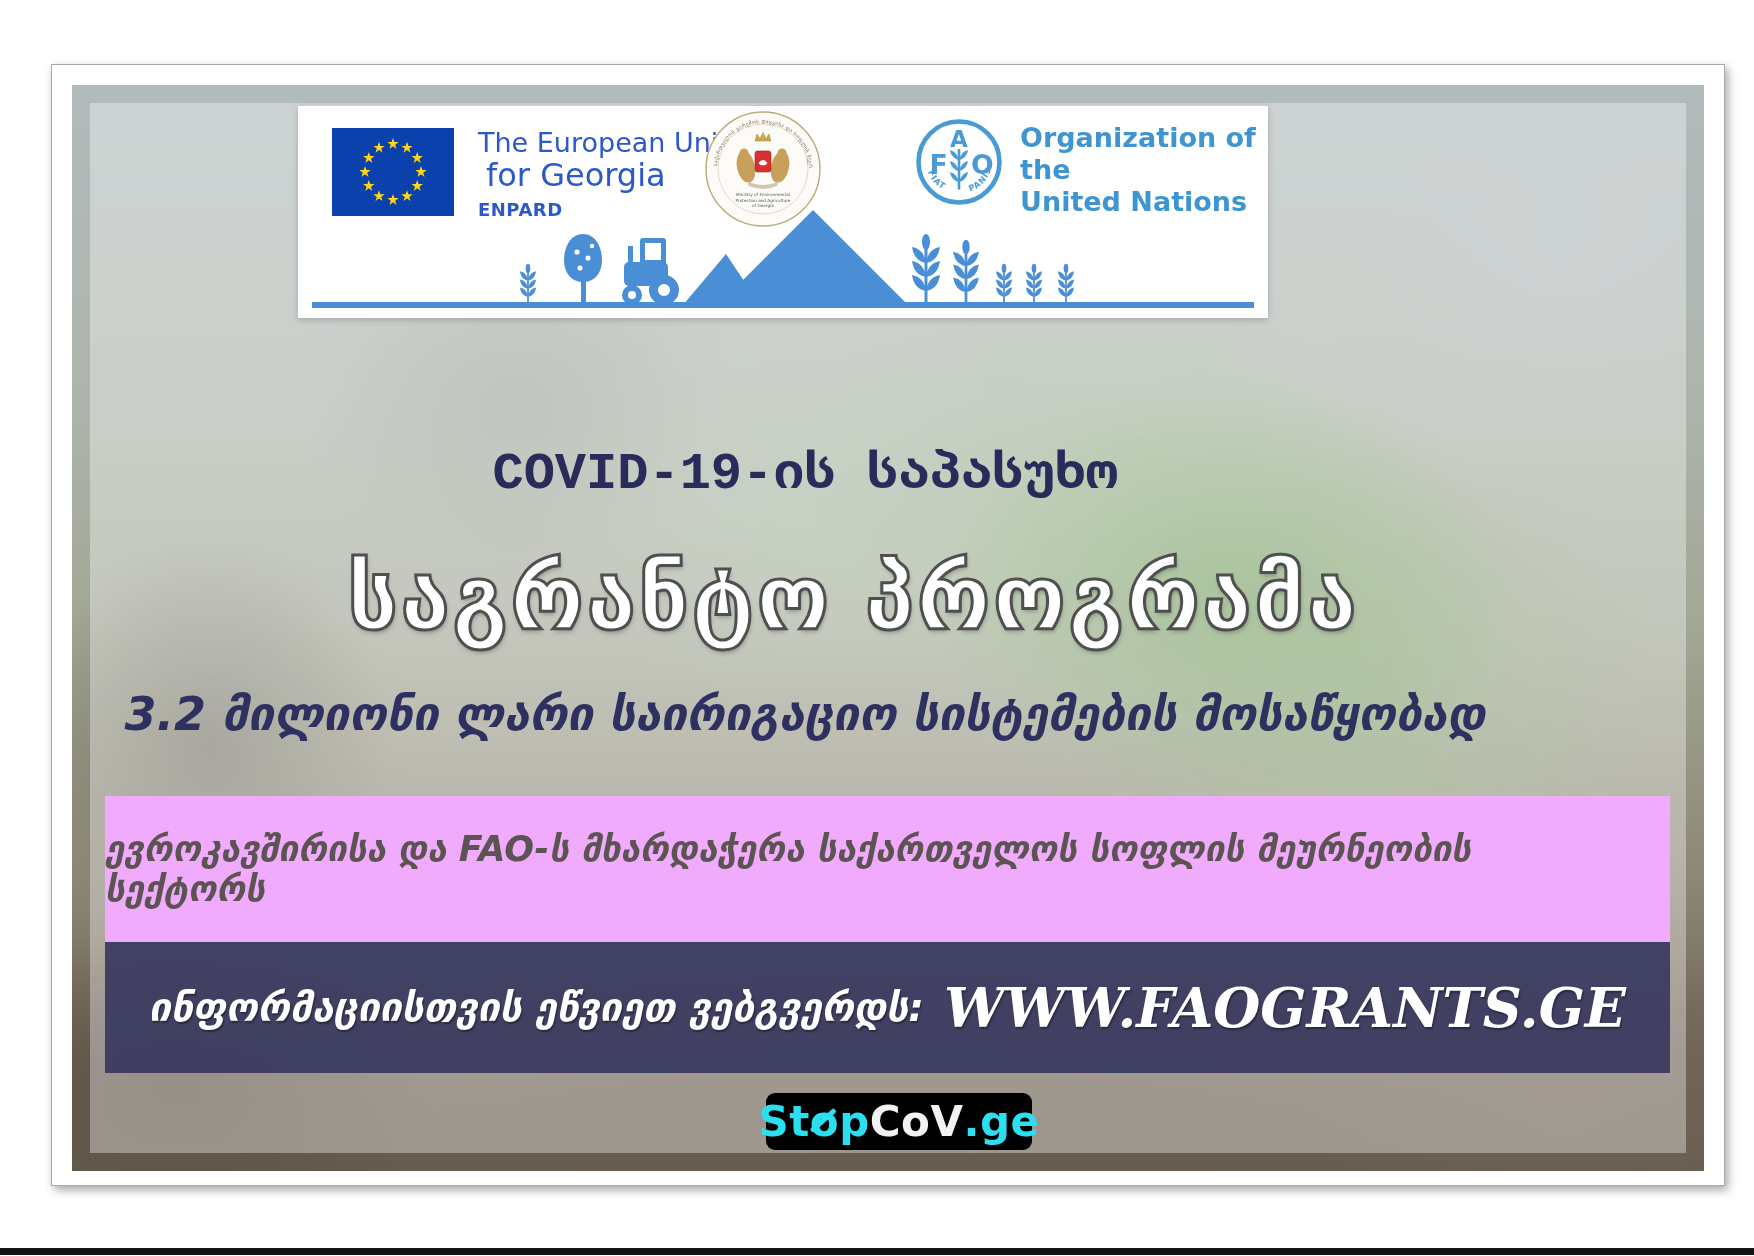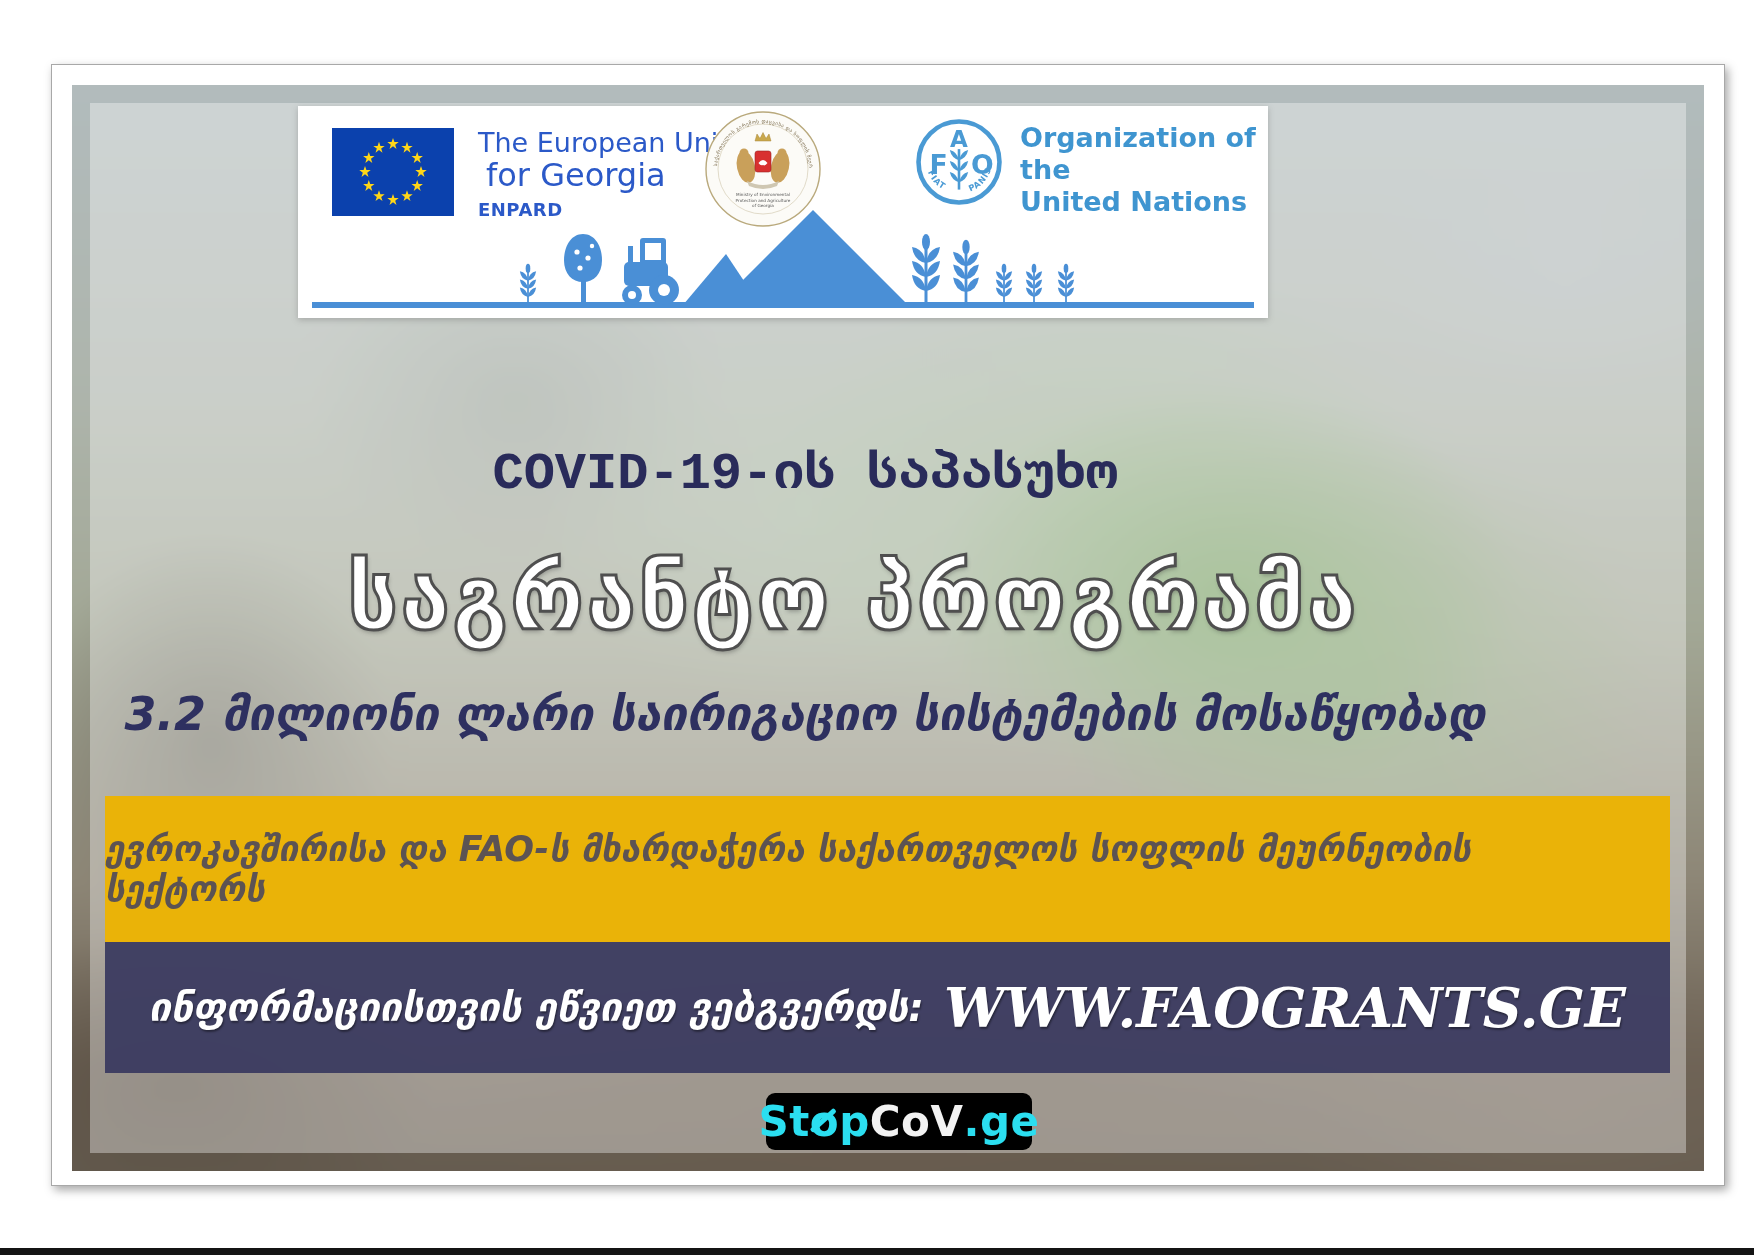--- a/index.html
+++ b/index.html
@@ -61,21 +61,21 @@
     text-shadow:1px 3px 4px rgba(50,50,50,0.35);
     letter-spacing:2px;
     padding-left:48px;
   }
   .subtitle{
     position:absolute;left:0;top:598px;width:1466px;text-align:center;
     font-size:46px;line-height:62px;font-weight:bold;font-style:italic;color:#2e3060;
   }
   .teal-band{
     position:absolute;left:33px;top:711px;width:1565px;height:146px;
-    background:#eab308;display:flex;align-items:center;justify-content:center;
+    background:#f0abfc;display:flex;align-items:center;justify-content:center;
     box-sizing:border-box;padding-right:100px;
   }
   .teal-band .txt{font-size:35px;font-weight:bold;font-style:italic;color:#5c5353;}
   .info-band{
     position:absolute;left:33px;top:857px;width:1565px;height:131px;
     background:rgba(57,57,95,0.93);display:flex;align-items:center;justify-content:center;
     color:#ffffff;white-space:nowrap;
   }
   .info-band .label{
     font-size:39px;font-weight:bold;font-style:italic;

